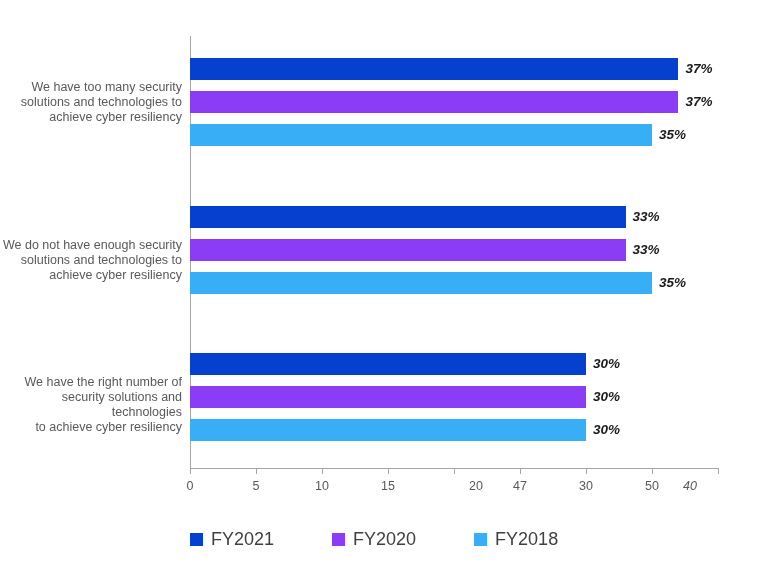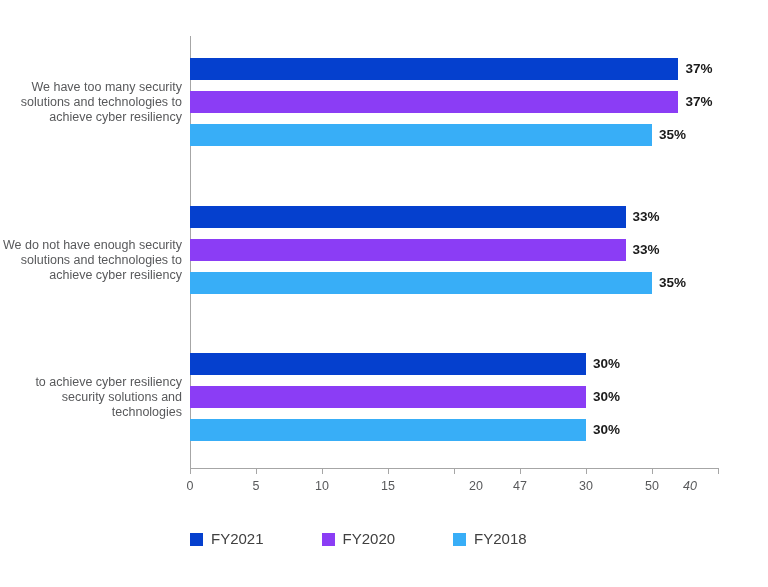--- a/index.html
+++ b/index.html
@@ -86,20 +86,21 @@
   }
   .bar-value {
     position: absolute;
     top: 0;
     height: 22px;
     line-height: 22px;
     font-size: 13.5px;
     font-weight: bold;
     color: #1a1a1a;
     white-space: nowrap;
+    font-style: italic;
   }
 
   
   #legend {
     position: absolute;
     left: 190px;
     top: 532px;
     display: flex;
     align-items: center;
   }
@@ -108,21 +109,21 @@
     align-items: center;
     margin-right: 58px;
   }
   .legend-swatch {
     width: 13px;
     height: 13px;
     margin-right: 8px;
     flex: 0 0 auto;
   }
   .legend-label {
-    font-size: 15px;
+    font-size: 18px;
     color: #404040;
     line-height: 14px;
     white-space: nowrap;
   }
 </style>
 </head>
 <body>
 
 <div id="chart-root">
 
@@ -184,22 +185,23 @@
           <div class="bar" title="FY2020: 33%" style="width: 435.6px; background: rgb(139, 61, 245);"></div>
           <div class="bar-value" style="left: 442.6px;">33%</div>
         </div>
         <div class="bar-row" style="top: 272px; width: 528px;">
           <div class="bar" title="FY2018: 35%" style="width: 462px; background: rgb(56, 174, 247);"></div>
           <div class="bar-value" style="left: 469px;">35%</div>
         </div>
       </div>
       <div class="cat-group" style="top: 0px;">
         <div class="cat-label" style="top: 374.5px;">
+          <div>We have the right number of</div>
+          <div>security solutions and technologies</div>
           <div>to achieve cyber resiliency</div>
-          <div>security solutions and technologies</div>
         </div>
         <div class="bar-row" style="top: 353px; width: 528px;">
           <div class="bar" title="FY2021: 30%" style="width: 396px; background: rgb(5, 64, 206);"></div>
           <div class="bar-value" style="left: 403px;">30%</div>
         </div>
         <div class="bar-row" style="top: 386px; width: 528px;">
           <div class="bar" title="FY2020: 30%" style="width: 396px; background: rgb(139, 61, 245);"></div>
           <div class="bar-value" style="left: 403px;">30%</div>
         </div>
         <div class="bar-row" style="top: 419px; width: 528px;">

